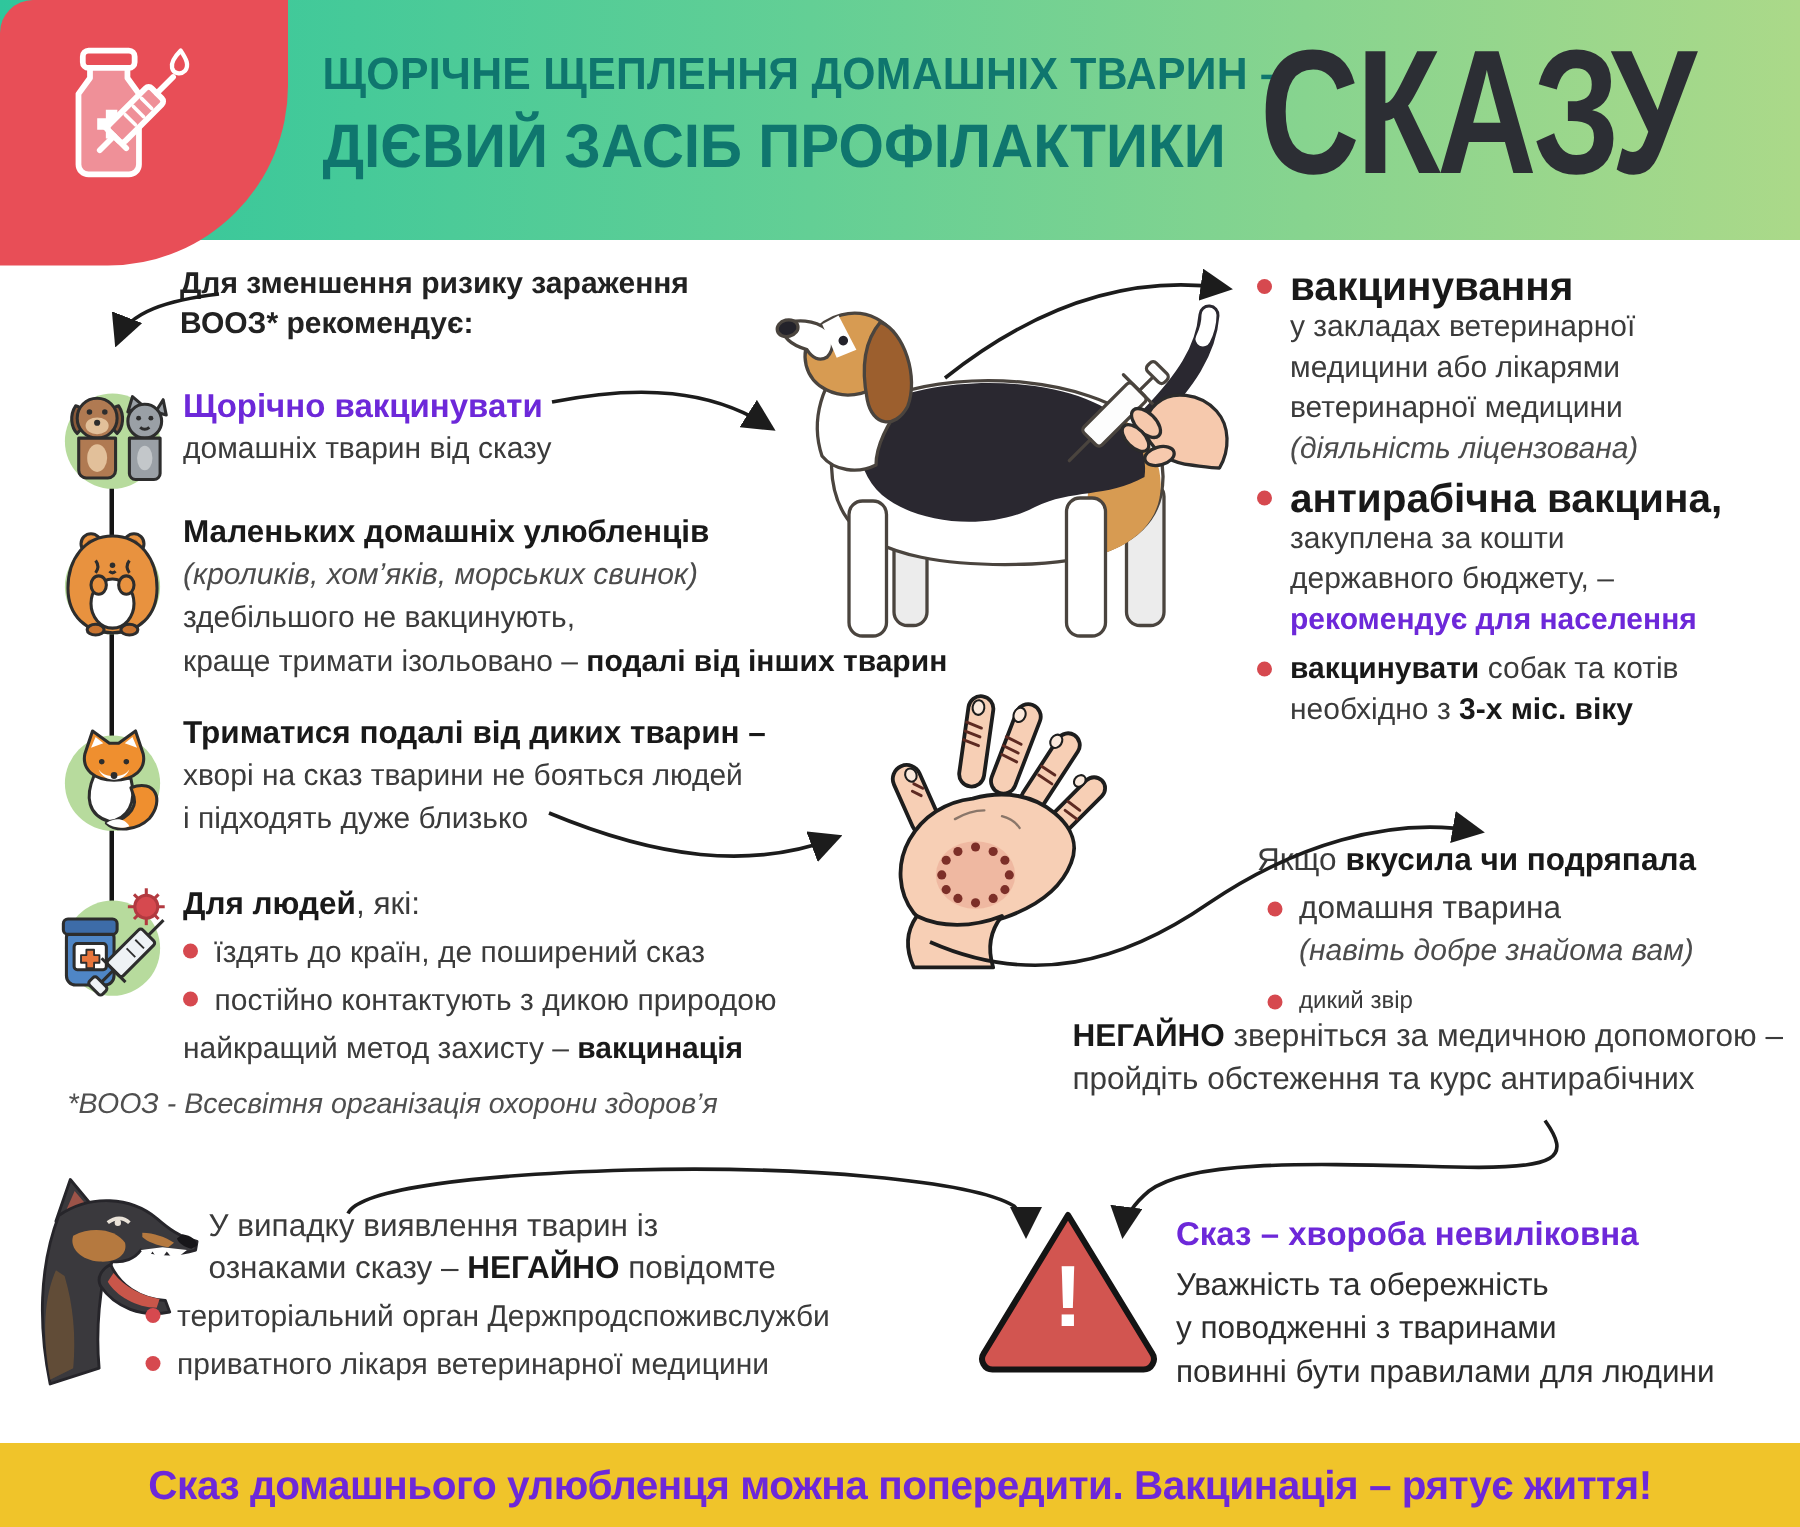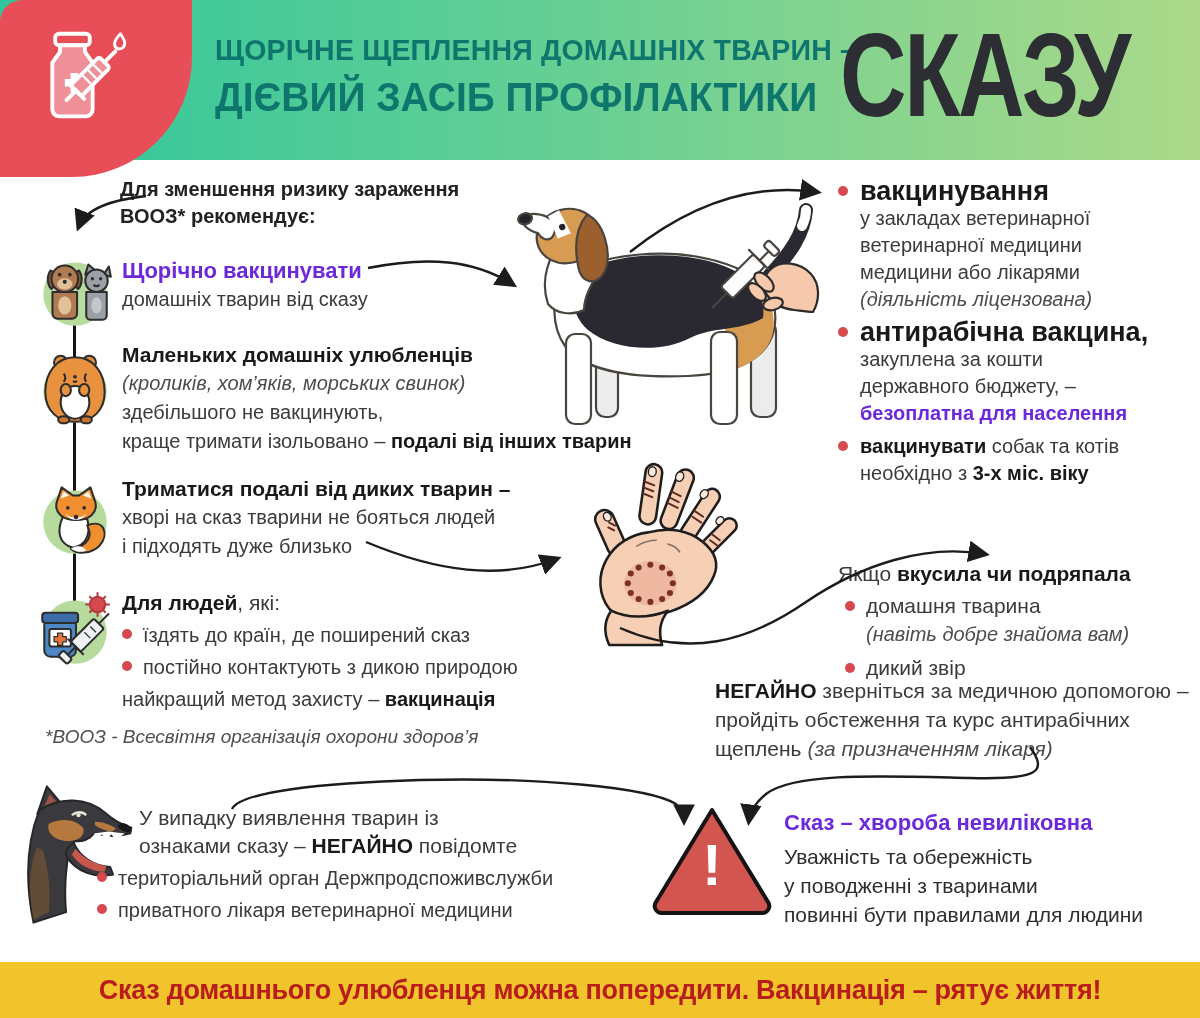--- a/index.html
+++ b/index.html
@@ -50,21 +50,21 @@
   .report-bullets .brow{line-height:32px;}
 
   
   .warn-title{left:784px;top:810px;font-size:22px;}
   .warn-lines{left:784px;top:842px;font-size:21px;line-height:29px;color:#2e2e2e;}
   .bang{left:650px;top:836px;width:124px;text-align:center;font-size:58px;line-height:58px;
         font-weight:700;color:#ffffff;z-index:4;}
 
   
   .footer{left:0;top:962px;width:1200px;height:56px;background:#f0c42a;display:flex;align-items:center;justify-content:center;}
-  .footer-text{font-size:27px;font-weight:700;color:#b91c1c;letter-spacing:-.3px;white-space:nowrap;}
+  .footer-text{font-size:27px;font-weight:700;color:#6d28d9;letter-spacing:-.3px;white-space:nowrap;}
 
   .arrows{left:0;top:0;width:1200px;height:1018px;z-index:5;pointer-events:none;}
 </style>
 </head>
 <body>
 
 <div class="poster">
 
   <div class="abs header"></div>
   <div class="abs red-corner">
@@ -252,32 +252,32 @@
       </g>
     </g>
   </svg>
 
   <div class="abs right-col">
     <div class="rb">
       <span class="dot"></span>
       <div class="txt">
         <div class="bold nowrap">вакцинування</div>
         <div class="nowrap">у закладах ветеринарної</div>
+        <div class="nowrap">медицини або лікарями</div>
         <div class="nowrap">ветеринарної медицини</div>
-        <div class="nowrap">медицини або лікарями</div>
         <div class="it nowrap">(діяльність ліцензована)</div>
       </div>
     </div>
     <div class="rb">
       <span class="dot"></span>
       <div class="txt">
         <div class="bold nowrap">антирабічна вакцина,</div>
         <div class="nowrap">закуплена за кошти</div>
         <div class="nowrap">державного бюджету, –</div>
-        <div class="red nowrap">безоплатна для населення</div>
+        <div class="red nowrap">рекомендує для населення</div>
       </div>
     </div>
     <div class="rb">
       <span class="dot"></span>
       <div class="txt">
         <div class="nowrap"><b>вакцинувати</b><span> собак та котів</span></div>
         <div class="nowrap"><span>необхідно з </span><b>3-х міс. віку</b></div>
       </div>
     </div>
   </div>
@@ -330,27 +330,26 @@
   <div class="abs bite-bullets">
     <div class="brow">
       <span class="dot"></span>
       <div style="font-size:21px">
         <div class="nowrap">домашня тварина</div>
         <div class="it nowrap" style="font-size:20px">(навіть добре знайома вам)</div>
       </div>
     </div>
     <div class="brow">
       <span class="dot"></span>
-      <span class="nowrap" style="font-size:21px">дикий звір</span>
+      <span class="nowrap" style="font-size:16px">дикий звір</span>
     </div>
   </div>
   <div class="abs urgent">
     <div class="nowrap"><b>НЕГАЙНО</b><span> зверніться за медичною допомогою –</span></div>
     <div class="nowrap">пройдіть обстеження та курс антирабічних</div>
-    <div class="nowrap"><span>щеплень </span><span class="it">(за призначенням лікаря)</span></div>
   </div>
 
   <svg class="abs" style="left:20px;top:783px" width="120" height="143" viewBox="0 0 125 148">
     <g stroke="#26252a" stroke-width="2" stroke-linejoin="round">
       <path d="M28,3 L48,27 L18,32 Z" fill="#3a393d"></path>
       <path d="M31,11 L42,24 L24,27 Z" fill="#9c5348" stroke="none"></path>
       <path d="M20,28 C42,13 70,15 88,30 C96,37 104,43 116,46 L115,52 C102,56 88,55 77,52 C73,58 65,61 57,60 C56,64 54,68 51,71 C48,88 46,112 48,134 L14,145 C6,106 6,64 20,28 Z" fill="#3a393d"></path>
       <path d="M30,42 C44,35 60,38 66,47 C68,55 60,61 48,60 C36,59 27,51 30,42 Z" fill="#b5793f" stroke="none"></path>
       <path d="M78,40 C86,40 94,43 100,47 L96,50 C88,49 81,46 78,43 Z" fill="#b5793f" stroke="none"></path>
       <path d="M24,70 C30,90 32,112 30,134 L14,142 C8,110 10,84 18,66 Z" fill="#6b5136" stroke="none" opacity=".8"></path>

